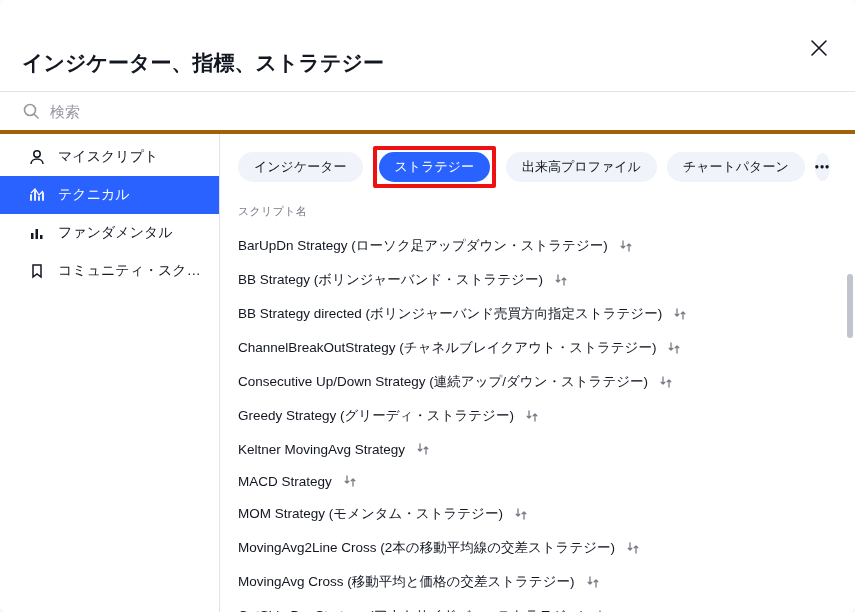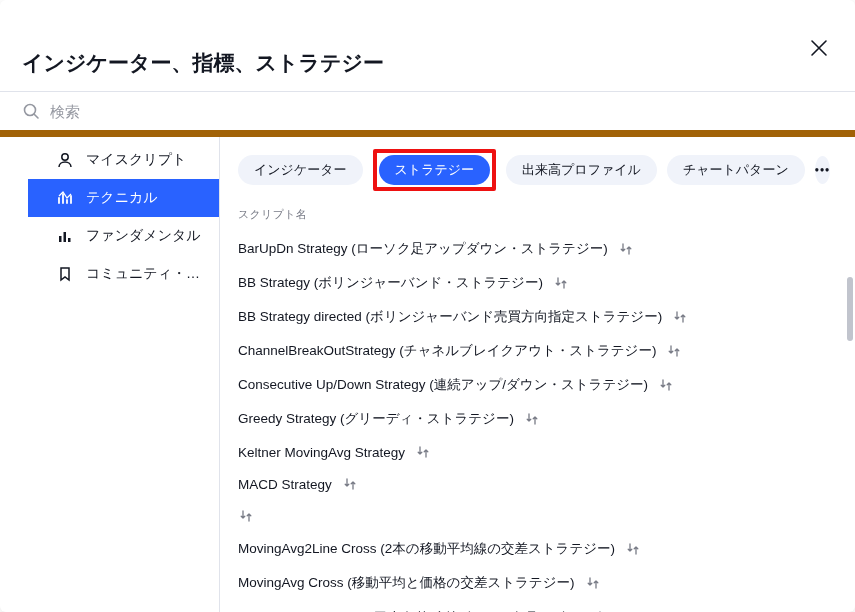--- a/index.html
+++ b/index.html
@@ -39,21 +39,21 @@
     height: 28px;
     cursor: pointer;
     display:flex;
     align-items:center;
     justify-content:center;
   }
   .search-row {
     display: flex;
     align-items: center;
     padding: 10px 22px;
-    border-bottom: 7px solid #a16207;
+    border-bottom: 4px solid #a16207;
     gap: 10px;
   }
   .search-icon {
     width: 18px;
     height: 18px;
     color: #9598a1;
     flex-shrink:0;
   }
   .search-input {
     border: none;
@@ -75,21 +75,20 @@
     padding-top: 4px;
   }
   .sidebar-item {
     display: flex;
     align-items: center;
     gap: 12px;
     padding: 10px 16px 10px 28px;
     font-size: 14px;
     color: #131722;
     cursor: pointer;
-    margin-left: 28px;
   }
   .sidebar-item.active {
     background: #2962ff;
     color: #fff;
   }
   .side-ic {
     width: 18px;
     height: 18px;
     flex-shrink:0;
     display:flex;
@@ -309,20 +308,21 @@
               </svg></span>
           </div>
           <div class="row">
             <span>MACD Strategy</span>
             <span class="arrows-ic"><svg width="16" height="16" viewBox="0 0 16 16">
                 <path d="M5 3 L5 10 M3.2 8.2 L5 10 L6.8 8.2" stroke="currentColor" stroke-width="1.3" fill="none" stroke-linecap="round" stroke-linejoin="round"></path>
                 <path d="M11 13 L11 6 M9.2 7.8 L11 6 L12.8 7.8" stroke="currentColor" stroke-width="1.3" fill="none" stroke-linecap="round" stroke-linejoin="round"></path>
               </svg></span>
           </div>
           <div class="row">
+            <span>MOM Strategy (モメンタム・ストラテジー)</span>
             <span class="arrows-ic"><svg width="16" height="16" viewBox="0 0 16 16">
                 <path d="M5 3 L5 10 M3.2 8.2 L5 10 L6.8 8.2" stroke="currentColor" stroke-width="1.3" fill="none" stroke-linecap="round" stroke-linejoin="round"></path>
                 <path d="M11 13 L11 6 M9.2 7.8 L11 6 L12.8 7.8" stroke="currentColor" stroke-width="1.3" fill="none" stroke-linecap="round" stroke-linejoin="round"></path>
               </svg></span>
           </div>
           <div class="row">
             <span>MovingAvg2Line Cross (2本の移動平均線の交差ストラテジー)</span>
             <span class="arrows-ic"><svg width="16" height="16" viewBox="0 0 16 16">
                 <path d="M5 3 L5 10 M3.2 8.2 L5 10 L6.8 8.2" stroke="currentColor" stroke-width="1.3" fill="none" stroke-linecap="round" stroke-linejoin="round"></path>
                 <path d="M11 13 L11 6 M9.2 7.8 L11 6 L12.8 7.8" stroke="currentColor" stroke-width="1.3" fill="none" stroke-linecap="round" stroke-linejoin="round"></path>

